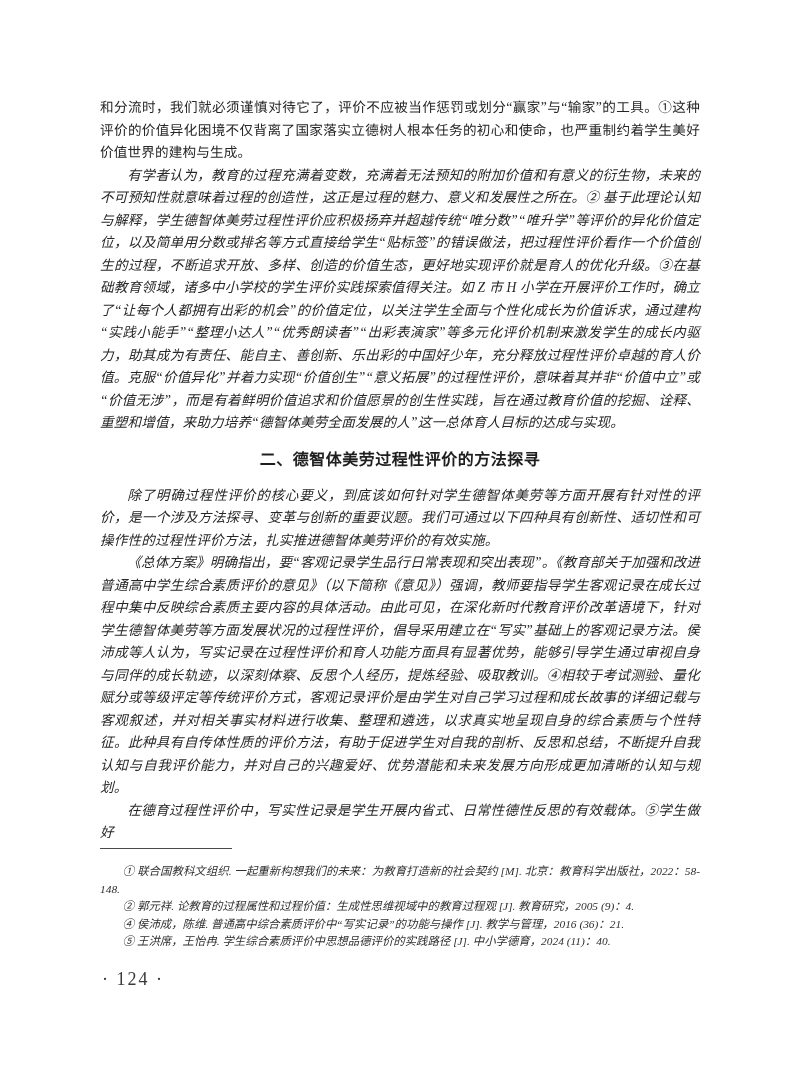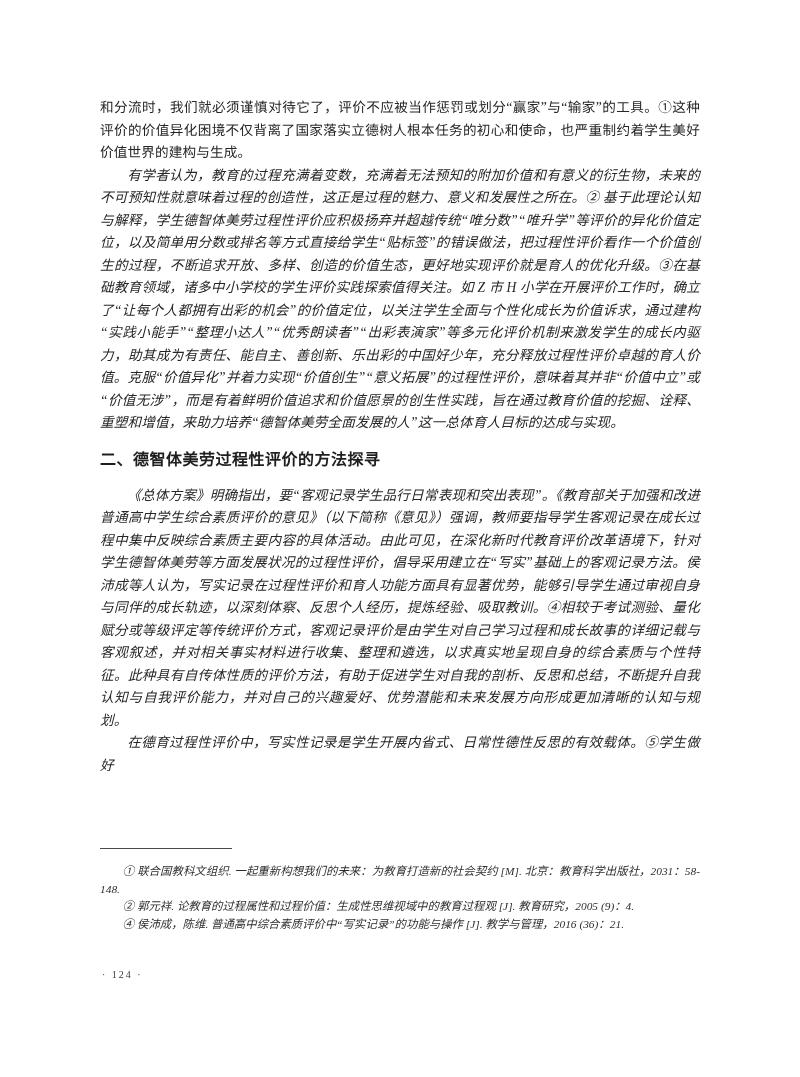--- a/index.html
+++ b/index.html
@@ -26,20 +26,21 @@
     text-justify: inter-ideograph;
     letter-spacing: 0.15px;
   }
   .indent { text-indent: 2em; font-style: italic; }
   .section-heading {
     margin: 13px 0;
     font-family: Liberation Serif, serif;
     font-weight: bold;
     font-size: 16px;
     line-height: 24px;
+    text-align: center;
     color: #1f1f1f;
     letter-spacing: 0.5px;
   }
   .subheading {
     font-style: italic;
     letter-spacing: 0.6px;
   }
   .footnote-area {
     position: absolute;
     top: 848px;
@@ -58,46 +59,48 @@
     line-height: 17.6px;
     text-indent: 2em;
     text-align: justify;
     font-style: italic;
     color: #2e2e2e;
   }
   .page-number {
     position: absolute;
     top: 969px;
     left: 102px;
-    font-size: 10px;
+    font-size: 18px;
     letter-spacing: 2px;
     color: #3a3a3a;
   }
 </style>
 </head>
 <body>
 
 <div class="page">
 
   <main class="content">
     <p class="para">和分流时，我们就必须谨慎对待它了，评价不应被当作惩罚或划分“赢家”与“输家”的工具。①这种评价的价值异化困境不仅背离了国家落实立德树人根本任务的初心和使命，也严重制约着学生美好价值世界的建构与生成。</p>
 
     <p class="para indent">有学者认为，教育的过程充满着变数，充满着无法预知的附加价值和有意义的衍生物，未来的不可预知性就意味着过程的创造性，这正是过程的魅力、意义和发展性之所在。② 基于此理论认知与解释，学生德智体美劳过程性评价应积极扬弃并超越传统“唯分数”“唯升学”等评价的异化价值定位，以及简单用分数或排名等方式直接给学生“贴标签”的错误做法，把过程性评价看作一个价值创生的过程，不断追求开放、多样、创造的价值生态，更好地实现评价就是育人的优化升级。③在基础教育领域，诸多中小学校的学生评价实践探索值得关注。如 Z 市 H 小学在开展评价工作时，确立了“让每个人都拥有出彩的机会”的价值定位，以关注学生全面与个性化成长为价值诉求，通过建构“实践小能手”“整理小达人”“优秀朗读者”“出彩表演家”等多元化评价机制来激发学生的成长内驱力，助其成为有责任、能自主、善创新、乐出彩的中国好少年，充分释放过程性评价卓越的育人价值。克服“价值异化”并着力实现“价值创生”“意义拓展”的过程性评价，意味着其并非“价值中立”或“价值无涉”，而是有着鲜明价值追求和价值愿景的创生性实践，旨在通过教育价值的挖掘、诠释、重塑和增值，来助力培养“德智体美劳全面发展的人”这一总体育人目标的达成与实现。</p>
 
     <h2 class="section-heading">二、德智体美劳过程性评价的方法探寻</h2>
 
+    <p class="para indent">除了明确过程性评价的核心要义，到底该如何针对学生德智体美劳等方面开展有针对性的评价，是一个涉及方法探寻、变革与创新的重要议题。我们可通过以下四种具有创新性、适切性和可操作性的过程性评价方法，扎实推进德智体美劳评价的有效实施。</p>
 
 
     <p class="para indent">《总体方案》明确指出，要“客观记录学生品行日常表现和突出表现”。《教育部关于加强和改进普通高中学生综合素质评价的意见》（以下简称《意见》）强调，教师要指导学生客观记录在成长过程中集中反映综合素质主要内容的具体活动。由此可见，在深化新时代教育评价改革语境下，针对学生德智体美劳等方面发展状况的过程性评价，倡导采用建立在“写实”基础上的客观记录方法。侯沛成等人认为，写实记录在过程性评价和育人功能方面具有显著优势，能够引导学生通过审视自身与同伴的成长轨迹，以深刻体察、反思个人经历，提炼经验、吸取教训。④相较于考试测验、量化赋分或等级评定等传统评价方式，客观记录评价是由学生对自己学习过程和成长故事的详细记载与客观叙述，并对相关事实材料进行收集、整理和遴选，以求真实地呈现自身的综合素质与个性特征。此种具有自传体性质的评价方法，有助于促进学生对自我的剖析、反思和总结，不断提升自我认知与自我评价能力，并对自己的兴趣爱好、优势潜能和未来发展方向形成更加清晰的认知与规划。</p>
 
     <p class="para indent">在德育过程性评价中，写实性记录是学生开展内省式、日常性德性反思的有效载体。⑤学生做好</p>
   </main>
 
   <footer class="footnote-area">
     <div class="footnote-rule"></div>
-    <p class="footnote">① 联合国教科文组织. 一起重新构想我们的未来：为教育打造新的社会契约 [M]. 北京：教育科学出版社，2031：58-148.</p>
+    <p class="footnote">① 联合国教科文组织. 一起重新构想我们的未来：为教育打造新的社会契约 [M]. 北京：教育科学出版社，2022：58-148.</p>
     <p class="footnote">② 郭元祥. 论教育的过程属性和过程价值：生成性思维视域中的教育过程观 [J]. 教育研究，2005 (9)：4.</p>
     <p class="footnote">④ 侯沛成，陈维. 普通高中综合素质评价中“写实记录”的功能与操作 [J]. 教学与管理，2016 (36)：21.</p>
+    <p class="footnote">⑤ 王洪席，王怡冉. 学生综合素质评价中思想品德评价的实践路径 [J]. 中小学德育，2024 (11)：40.</p>
   </footer>
 
   <div class="page-number">· 124 ·</div>
 
 </div>
 
 </body></html>

